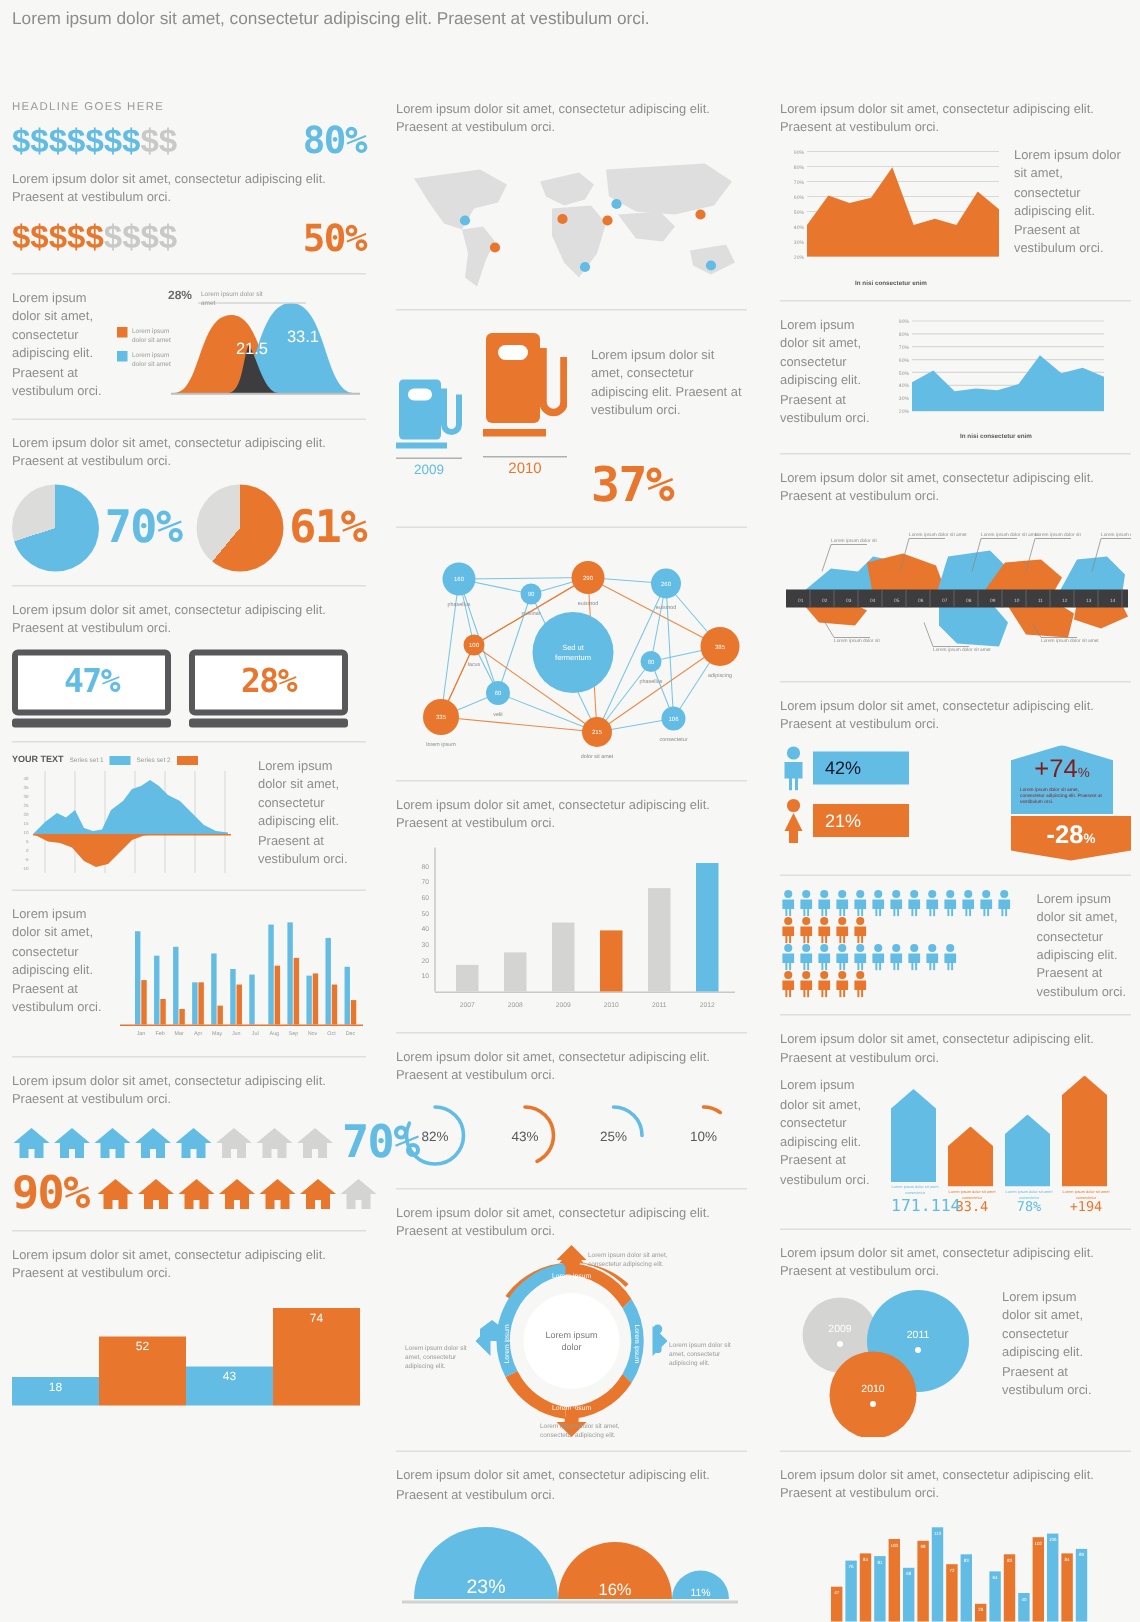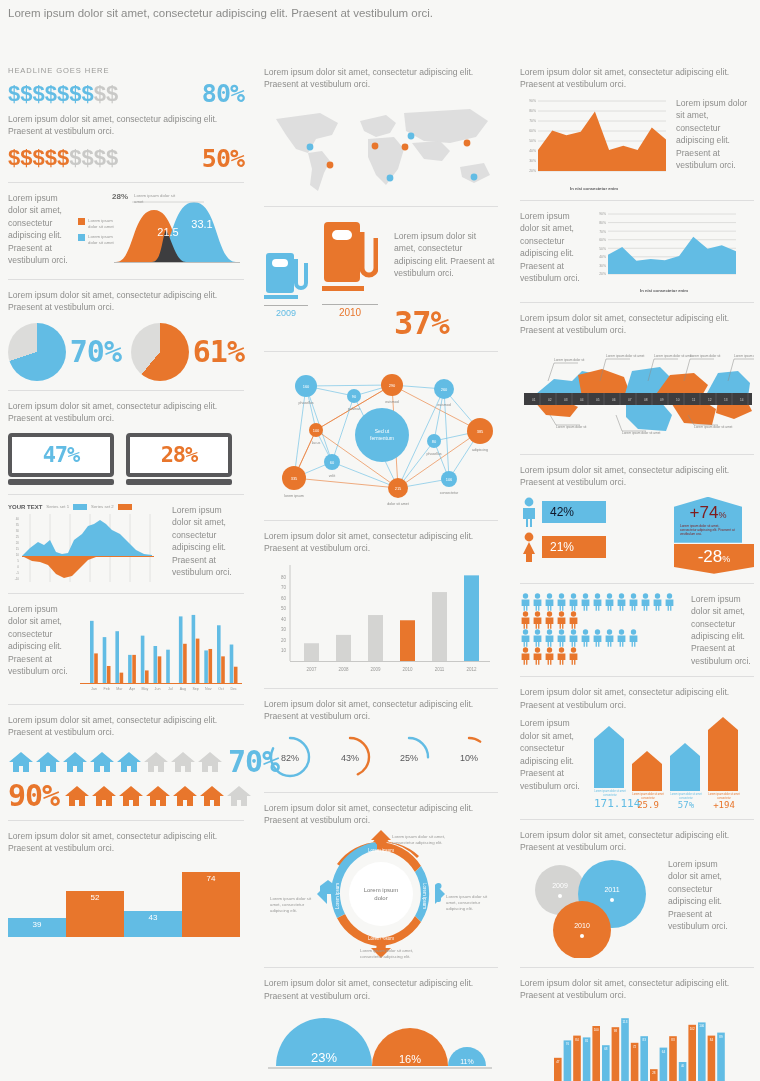--- a/index.html
+++ b/index.html
@@ -58,21 +58,21 @@
   .sw { width:7px; height:7px; display:inline-block; }
 
   
   .house { width:26px; height:24px; }
 
   
   .ppl { display:flex; flex-wrap:wrap; gap:1px; }
 
   
   .hex { clip-path:polygon(0% 22%,50% 0%,100% 22%,100% 100%,50% 100%,0% 100%); }
-  .hexB { clip-path:polygon(0% 0%,100% 0%,100% 78%,50% 100%,0% 78%); }
+  .hexB { clip-path:polygon(0% 0%,100% 0%,100% 78%,50% 100%,0% 78%);font-weight:bold; }
 
   svg { display:block; }
 </style>
 </head>
 <body>
 
 <div class="page">
 
   <div class="header">
     <div class="subtitle">Lorem ipsum dolor sit amet, consectetur adipiscing elit. Praesent at vestibulum orci.</div>
@@ -307,21 +307,21 @@
               </svg>
             </div>
         </div>
       </div>
 
       <div class="hr"></div>
 
       <div class="block">
         <div class="cap">Lorem ipsum dolor sit amet, consectetur adipiscing elit. Praesent at vestibulum orci.</div>
         <div id="stepBars" style="display:flex;align-items:flex-end;height:72px;margin-top:10px">
-            <div style="width: 58px; height: 18.375px; background: rgb(98, 188, 228); color: rgb(255, 255, 255); font-size: 8px; text-align: center; padding-top: 2px;">39</div>
+            <div style="width: 58px; height: 18.375px; background: rgb(98, 188, 228); color: rgb(255, 255, 255); font-size: 8px; text-align: center; padding-top: 2px;">18</div>
             <div style="width: 58px; height: 45.5px; background: rgb(232, 118, 44); color: rgb(255, 255, 255); font-size: 8px; text-align: center; padding-top: 2px;">52</div>
             <div style="width: 58px; height: 25.375px; background: rgb(98, 188, 228); color: rgb(255, 255, 255); font-size: 8px; text-align: center; padding-top: 2px;">43</div>
             <div style="width: 58px; height: 64.75px; background: rgb(232, 118, 44); color: rgb(255, 255, 255); font-size: 8px; text-align: center; padding-top: 2px;">74</div>
           </div>
       </div>
     </div>
 
     <div class="vrule"></div>
 
     <div class="col col2">
@@ -918,28 +918,28 @@
         <path d="M0 13 L15 0 L30 13 L30 62 L0 62 Z" fill="#62bce4"></path>
                 </svg>
       <div style="font-size:2.6px;color:#62bce4;line-height:1.3;margin-top:2px">Lorem ipsum dolor sit amet consectetur</div>
       <div style="font-size:11px;color:#62bce4;font-family:'DejaVu Sans Mono',monospace">171.114</div>
               </div>
               <div style="width: 32px; text-align: center;">
                 <svg width="30" height="40" viewBox="0 0 30 40">
         <path d="M0 13 L15 0 L30 13 L30 40 L0 40 Z" fill="#e8762c"></path>
                 </svg>
       <div style="font-size:2.6px;color:#e8762c;line-height:1.3;margin-top:2px">Lorem ipsum dolor sit amet consectetur</div>
-      <div style="font-size:9px;color:#e8762c;font-family:'DejaVu Sans Mono',monospace">25.9</div>
+      <div style="font-size:9px;color:#e8762c;font-family:'DejaVu Sans Mono',monospace">33.4</div>
               </div>
               <div style="width: 32px; text-align: center;">
                 <svg width="30" height="48" viewBox="0 0 30 48">
         <path d="M0 13 L15 0 L30 13 L30 48 L0 48 Z" fill="#62bce4"></path>
                 </svg>
       <div style="font-size:2.6px;color:#62bce4;line-height:1.3;margin-top:2px">Lorem ipsum dolor sit amet consectetur</div>
-      <div style="font-size:9px;color:#62bce4;font-family:'DejaVu Sans Mono',monospace">57%</div>
+      <div style="font-size:9px;color:#62bce4;font-family:'DejaVu Sans Mono',monospace">78%</div>
               </div>
               <div style="width: 32px; text-align: center;">
                 <svg width="30" height="74" viewBox="0 0 30 74">
         <path d="M0 13 L15 0 L30 13 L30 74 L0 74 Z" fill="#e8762c"></path>
                 </svg>
       <div style="font-size:2.6px;color:#e8762c;line-height:1.3;margin-top:2px">Lorem ipsum dolor sit amet consectetur</div>
       <div style="font-size:9px;color:#e8762c;font-family:'DejaVu Sans Mono',monospace">+194</div>
               </div>
             </div>
         </div>

